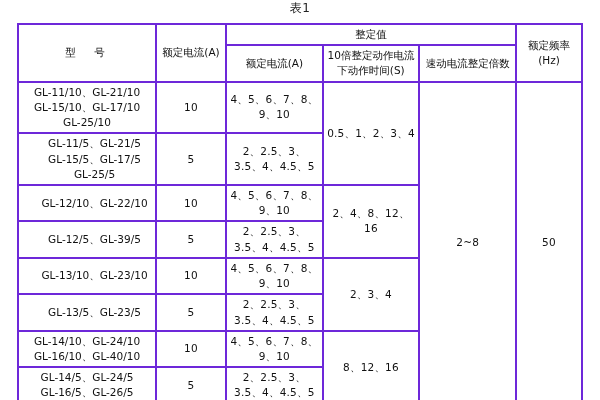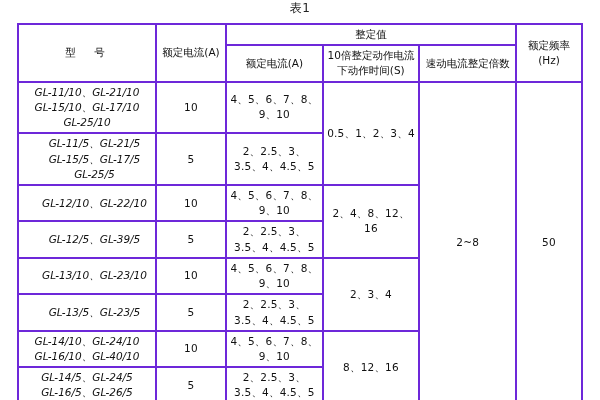--- a/index.html
+++ b/index.html
@@ -47,21 +47,20 @@
   .hdr-freq { width: 58px; font-size: 10.5px; }
   .col-op-cur { width: 152px; }
   .col-time { width: 160px; }
   .col-mult { width: 88px; }
   td.model {
     text-align: left;
     padding-left: 10px;
     font-size: 10.5px;
     white-space: pre-line;
     line-height: 1.55;
-    font-style: italic;
   }
   td.model.indent { padding-left: 18px; }
   td.vals {
     font-size: 10.5px;
     letter-spacing: 0.2px;
   }
   .sub-row td { padding: 3px 3px; }
   .tall { line-height: 1.6; }
 </style>
 </head>

